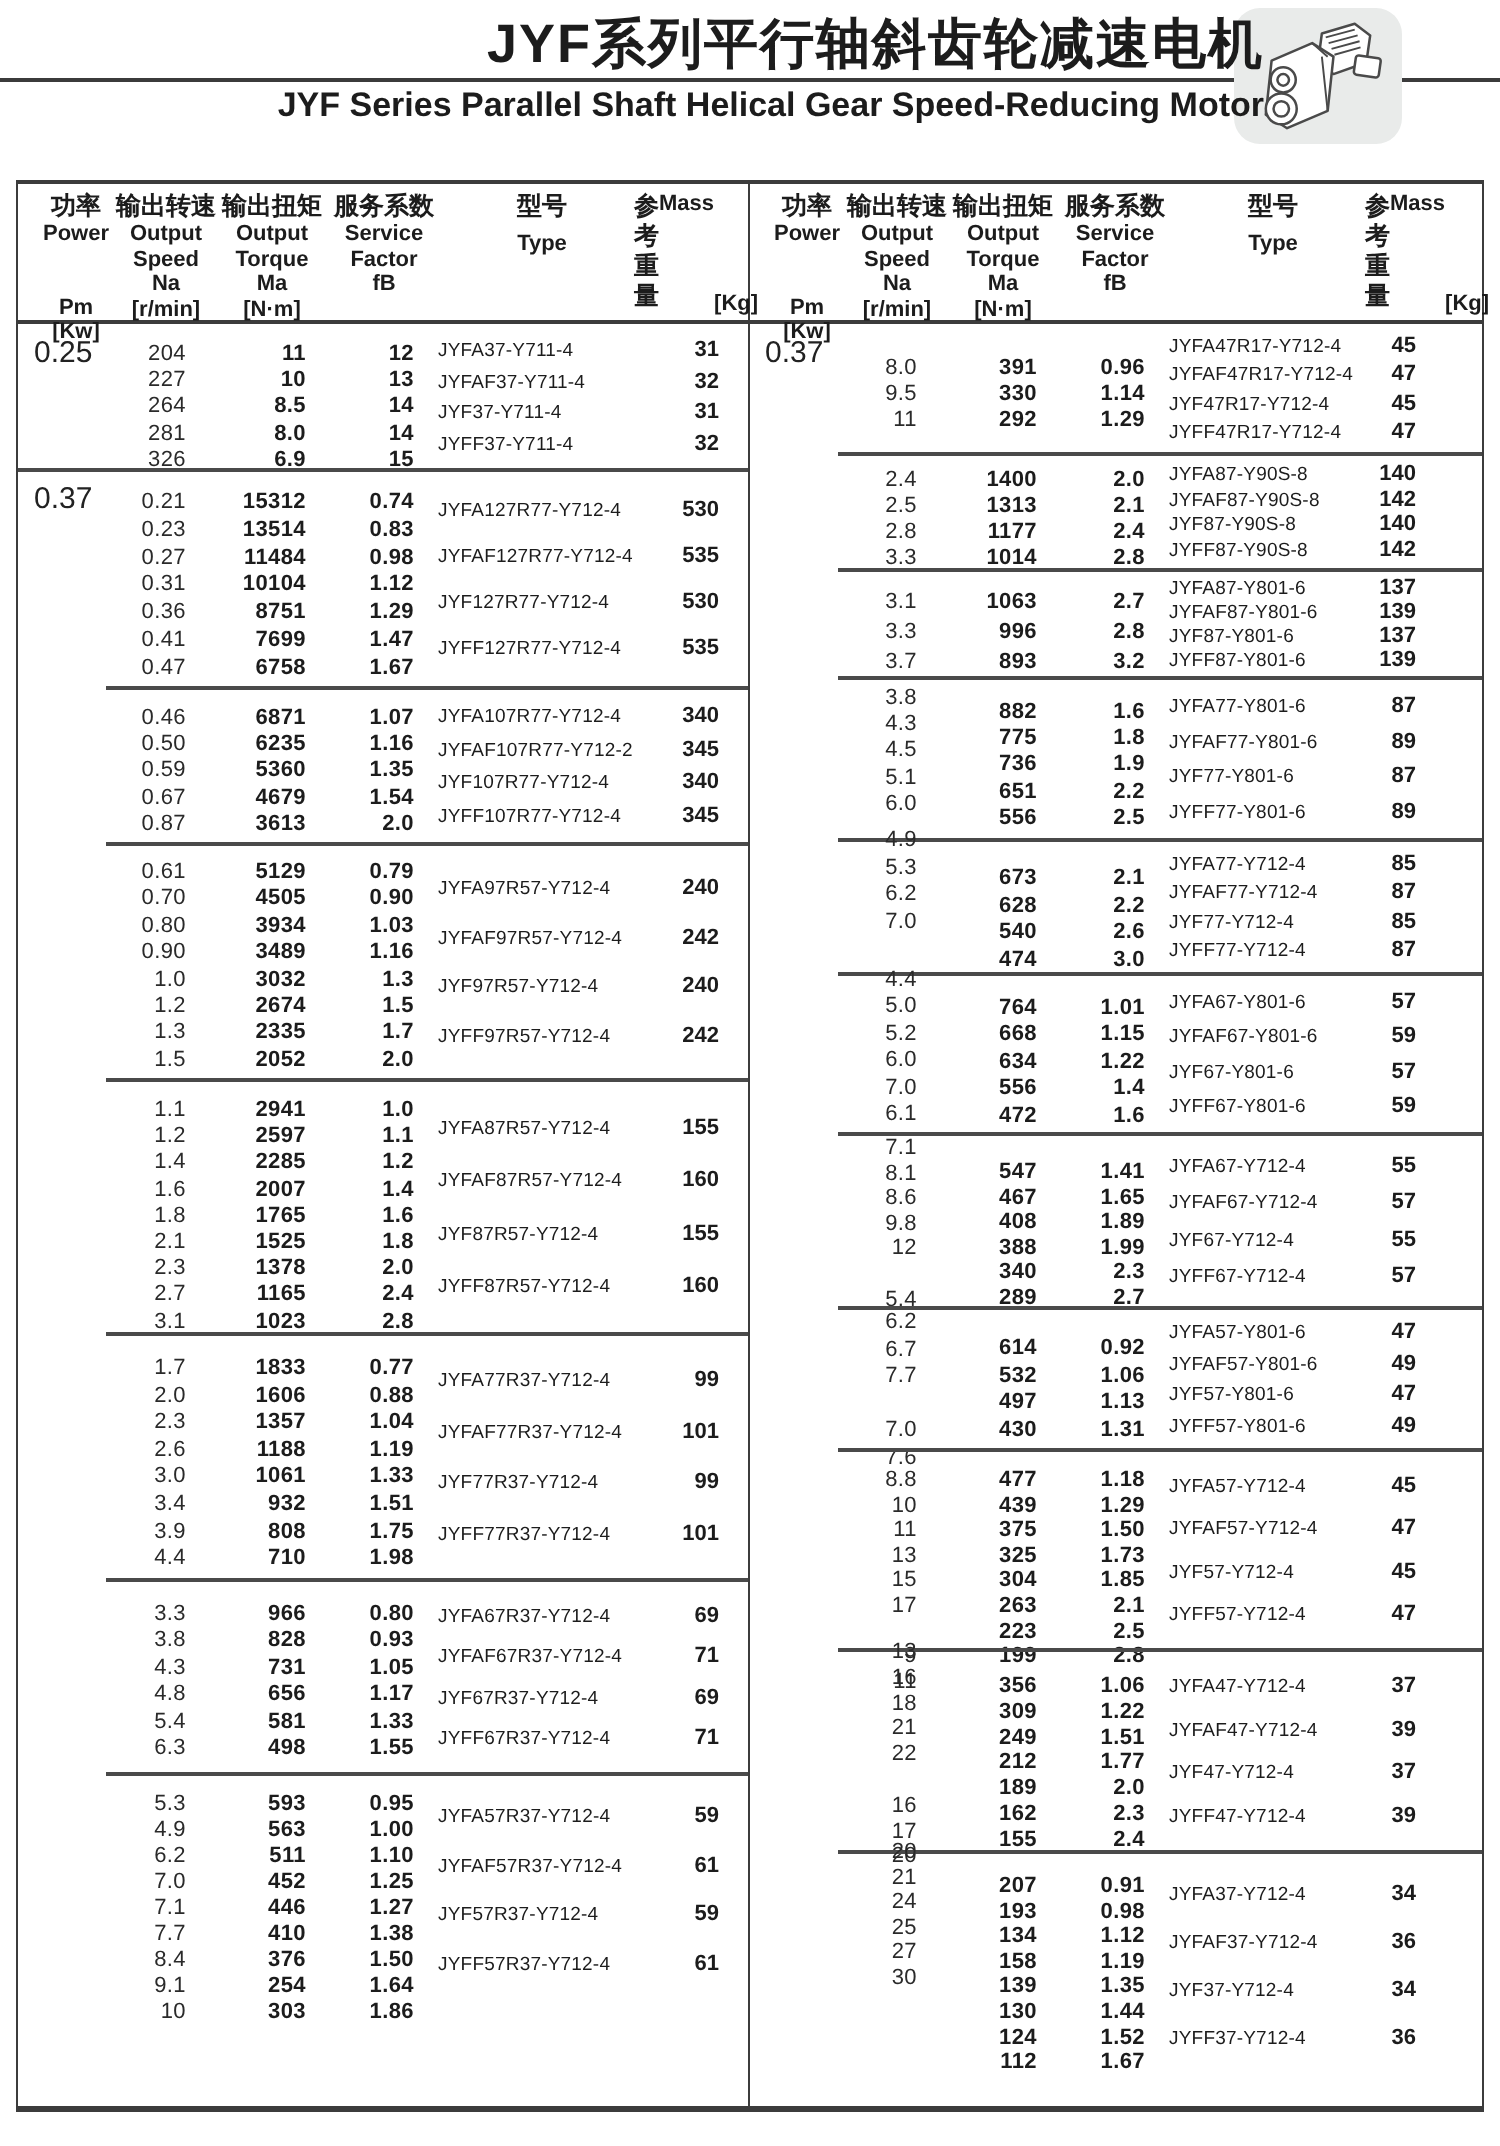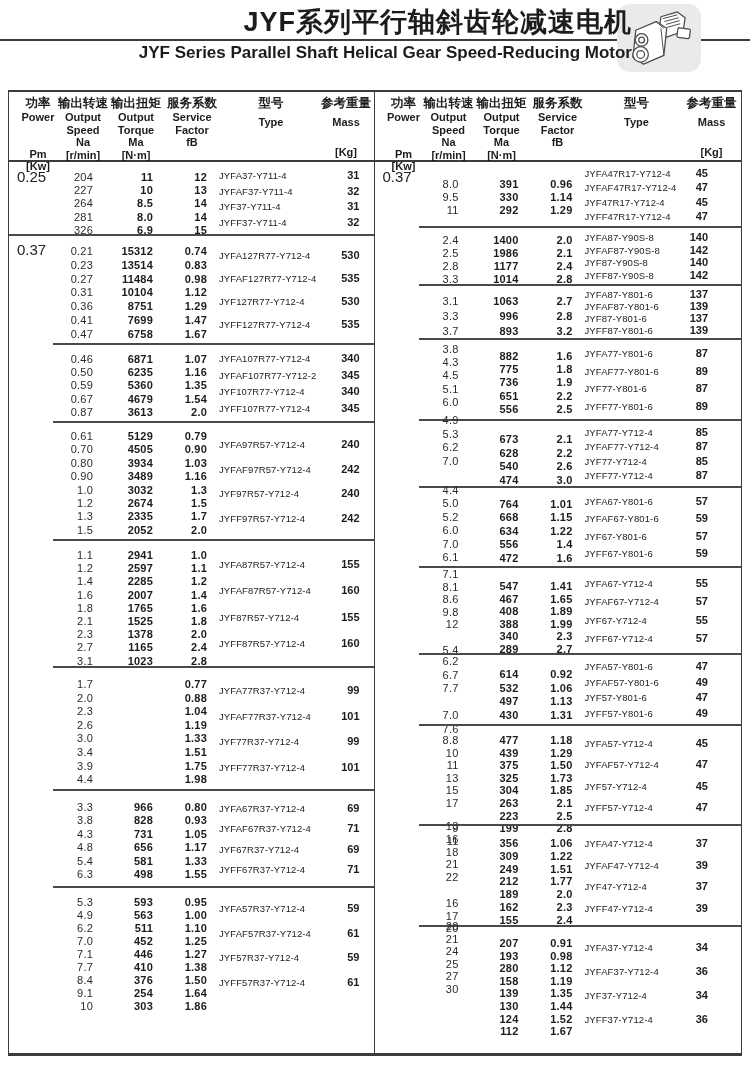--- a/index.html
+++ b/index.html
@@ -30,21 +30,21 @@
   .hcell div{line-height:12.5px;}
   .hc-cn{font-size:12.5px;line-height:15px !important;}
   .hc-en{font-size:11px;}
   .hc-sym{font-size:11px;}
   .hc-unit{font-size:11px;}
   .c-power{left:0;width:58px;}
   .c-speed{left:46px;width:56px;}
   .c-torque{left:98px;width:58px;}
   .c-service{left:154px;width:58px;}
   .c-type{left:224px;width:76px;}
-  .c-mass{left:308px;width:58px;height:62px;display:flex;flex-direction:column;}
+  .c-mass{left:308px;width:58px;height:62px;display:flex;flex-direction:row;}
   .c-mass .hc-unit{margin-top:auto;}
   .gap-2{height:24px;}
   .gap-1{height:5px;}
 
   
   .block{position:relative;width:100%;box-sizing:border-box;}
   .rule{position:absolute;top:-1px;left:44px;right:0;height:1.5px;background:#4a4a4a;}
   .rule.full{left:0;}
   .power{position:absolute;left:8px;top:6px;font-size:15px;color:#222;}
   .stack{position:absolute;text-align:right;font-size:11px;letter-spacing:0.2px;}
@@ -379,20 +379,30 @@
     <div class="stack speeds" style="top: 11px;">
               <div style="height: 13.6px; line-height: 13.6px;">1.7</div>
               <div style="height: 13.6px; line-height: 13.6px;">2.0</div>
               <div style="height: 13.6px; line-height: 13.6px;">2.3</div>
               <div style="height: 13.6px; line-height: 13.6px;">2.6</div>
               <div style="height: 13.6px; line-height: 13.6px;">3.0</div>
               <div style="height: 13.6px; line-height: 13.6px;">3.4</div>
               <div style="height: 13.6px; line-height: 13.6px;">3.9</div>
               <div style="height: 13.6px; line-height: 13.6px;">4.4</div>
             </div>
+    <div class="stack torques" style="top: 11px;">
+              <div style="height: 13.6px; line-height: 13.6px;">1833</div>
+              <div style="height: 13.6px; line-height: 13.6px;">1606</div>
+              <div style="height: 13.6px; line-height: 13.6px;">1357</div>
+              <div style="height: 13.6px; line-height: 13.6px;">1188</div>
+              <div style="height: 13.6px; line-height: 13.6px;">1061</div>
+              <div style="height: 13.6px; line-height: 13.6px;">932</div>
+              <div style="height: 13.6px; line-height: 13.6px;">808</div>
+              <div style="height: 13.6px; line-height: 13.6px;">710</div>
+            </div>
     <div class="stack services" style="top: 11px;">
               <div style="height: 13.6px; line-height: 13.6px;">0.77</div>
               <div style="height: 13.6px; line-height: 13.6px;">0.88</div>
               <div style="height: 13.6px; line-height: 13.6px;">1.04</div>
               <div style="height: 13.6px; line-height: 13.6px;">1.19</div>
               <div style="height: 13.6px; line-height: 13.6px;">1.33</div>
               <div style="height: 13.6px; line-height: 13.6px;">1.51</div>
               <div style="height: 13.6px; line-height: 13.6px;">1.75</div>
               <div style="height: 13.6px; line-height: 13.6px;">1.98</div>
             </div>
@@ -603,21 +613,21 @@
     <div class="rule"></div>
     <div class="power"></div>
     <div class="stack speeds" style="top: 7px;">
               <div style="height: 13px; line-height: 13px;">2.4</div>
               <div style="height: 13px; line-height: 13px;">2.5</div>
               <div style="height: 13px; line-height: 13px;">2.8</div>
               <div style="height: 13px; line-height: 13px;">3.3</div>
             </div>
     <div class="stack torques" style="top: 7px;">
               <div style="height: 13px; line-height: 13px;">1400</div>
-              <div style="height: 13px; line-height: 13px;">1986</div>
+              <div style="height: 13px; line-height: 13px;">1313</div>
               <div style="height: 13px; line-height: 13px;">1177</div>
               <div style="height: 13px; line-height: 13px;">1014</div>
             </div>
     <div class="stack services" style="top: 7px;">
               <div style="height: 13px; line-height: 13px;">2.0</div>
               <div style="height: 13px; line-height: 13px;">2.1</div>
               <div style="height: 13px; line-height: 13px;">2.4</div>
               <div style="height: 13px; line-height: 13px;">2.8</div>
             </div>
     <div class="models">
@@ -1003,21 +1013,21 @@
               <div style="height: 12.6px; line-height: 12.6px;">20</div>
               <div style="height: 12.6px; line-height: 12.6px;">21</div>
               <div style="height: 12.6px; line-height: 12.6px;">24</div>
               <div style="height: 12.6px; line-height: 12.6px;">25</div>
               <div style="height: 12.6px; line-height: 12.6px;">27</div>
               <div style="height: 12.6px; line-height: 12.6px;">30</div>
             </div>
     <div class="stack torques" style="top: 11px;">
               <div style="height: 12.6px; line-height: 12.6px;">207</div>
               <div style="height: 12.6px; line-height: 12.6px;">193</div>
-              <div style="height: 12.6px; line-height: 12.6px;">280</div>
+              <div style="height: 12.6px; line-height: 12.6px;">134</div>
               <div style="height: 12.6px; line-height: 12.6px;">158</div>
               <div style="height: 12.6px; line-height: 12.6px;">139</div>
               <div style="height: 12.6px; line-height: 12.6px;">130</div>
               <div style="height: 12.6px; line-height: 12.6px;">124</div>
               <div style="height: 12.6px; line-height: 12.6px;">112</div>
             </div>
     <div class="stack services" style="top: 11px;">
               <div style="height: 12.6px; line-height: 12.6px;">0.91</div>
               <div style="height: 12.6px; line-height: 12.6px;">0.98</div>
               <div style="height: 12.6px; line-height: 12.6px;">1.12</div>

